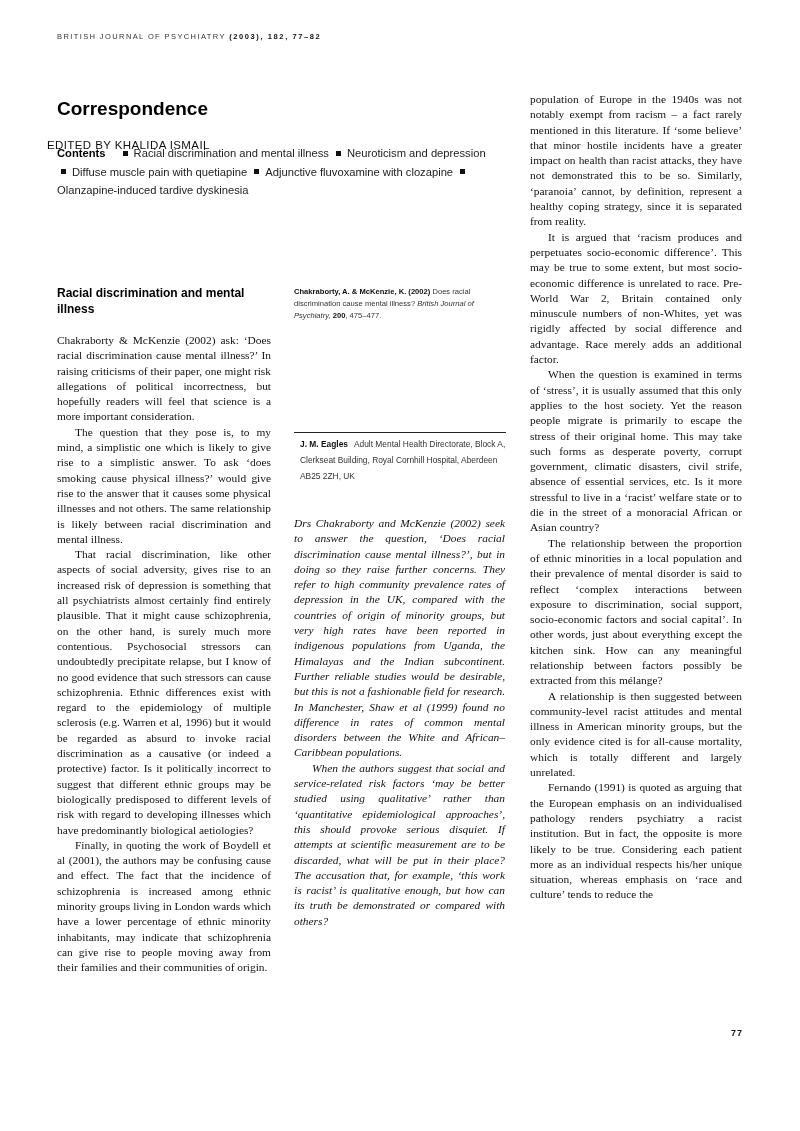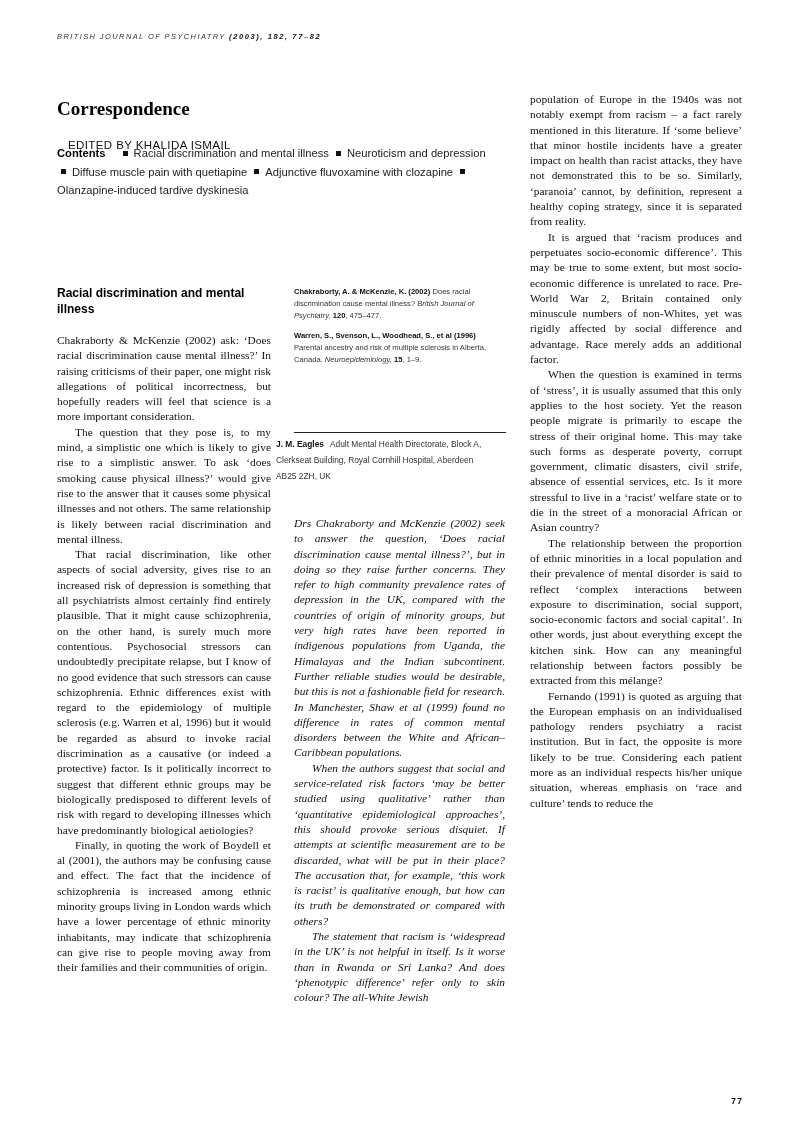--- a/index.html
+++ b/index.html
@@ -1,37 +1,37 @@
 <!DOCTYPE html>
 <html><head>
 <meta charset="utf-8">
 <style>
   html, body { margin:0; padding:0; background:#fff; }
   body { width:800px; height:1131px; position:relative; overflow:hidden; color:#111; }
-  .running-head { position:absolute; left:57px; top:32px; font-family:"Liberation Sans", sans-serif; font-size:7.5px; letter-spacing:1.4px; color:#333;font-style:italic; }
+  .running-head { position:absolute; left:57px; top:32px; font-family:"Liberation Sans", sans-serif; font-size:7.5px; letter-spacing:1.4px; color:#333; }
   .running-head b { color:#111; letter-spacing:1.6px; }
-  .title { position:absolute; left:57px; top:98px; font-family:Liberation Serif, serif; font-weight:bold; font-size:19px; color:#000; margin:0; }
-  .editor { position:absolute; left:68px; top:139px; font-family:"Liberation Sans", sans-serif; font-size:11.5px; letter-spacing:0.4px; color:#111;text-align:center; }
+  .title { position:absolute; left:57px; top:98px; font-family:Liberation Sans, sans-serif; font-weight:bold; font-size:19px; color:#000; margin:0; }
+  .editor { position:absolute; left:47px; top:139px; font-family:"Liberation Sans", sans-serif; font-size:11.5px; letter-spacing:0.4px; color:#111;text-align:center; }
   .contents { position:absolute; left:57px; top:144px; width:440px; font-family:"Liberation Sans", sans-serif; font-size:11.2px; line-height:18.5px; color:#222; }
   .contents .lbl { font-weight:bold; color:#000; margin-right:10px; }
   .contents .sq { display:inline-block; width:5px; height:5px; background:#111; margin:0 6px 2px 4px; vertical-align:middle; }
   .col { position:absolute; font-family:"Liberation Serif", serif; font-size:11.4px; line-height:15.3px; text-align:justify; color:#111; }
   .col p { margin:0; text-indent:18px; }
   .col p.noind { text-indent:0; }
   #col1 { left:57px; top:333px; width:214px; }
   #col2 { left:294px; top:516px; width:211px;font-style:italic; }
   #col3 { left:530px; top:92px; width:212px; }
   .sec-head { position:absolute; left:57px; top:285px; width:214px; font-family:"Liberation Sans", sans-serif; font-weight:bold; font-size:12px; line-height:16px; color:#000; margin:0; }
   .refs { position:absolute; left:294px; top:286px; width:212px; font-family:"Liberation Sans", sans-serif; font-size:7.6px; line-height:12.2px; color:#333; }
   .refs .ref { margin-bottom:7px; }
   .refs .ref b { color:#111; }
   .rule { position:absolute; left:294px; top:432px; width:212px; height:1px; background:#222; }
-  .affil { position:absolute; left:276px; top:436px; width:214px; font-family:"Liberation Sans", sans-serif; font-size:8.4px; line-height:16px; color:#333; }
+  .affil { position:absolute; left:300px; top:436px; width:214px; font-family:"Liberation Sans", sans-serif; font-size:8.4px; line-height:16px; color:#333; }
   .affil b { color:#111; margin-right:6px; }
-  .pageno { position:absolute; left:731px; top:1096px; font-family:Liberation Sans, sans-serif; font-weight:bold; font-size:9px; letter-spacing:1px; color:#111; }
+  .pageno { position:absolute; left:731px; top:1028px; font-family:Liberation Sans, sans-serif; font-weight:bold; font-size:9px; letter-spacing:1px; color:#111; }
 </style>
 </head>
 <body>
 
 <div class="running-head">
   <span>BRITISH JOURNAL OF PSYCHIATRY</span>
   <b>(2003), 182, 77–82</b>
 </div>
 
 <h1 class="title">Correspondence</h1>
@@ -53,42 +53,36 @@
   <p>The question that they pose is, to my mind, a simplistic one which is likely to give rise to a simplistic answer. To ask ‘does smoking cause physical illness?’ would give rise to the answer that it causes some physical illnesses and not others. The same relationship is likely between racial discrimination and mental illness.</p>
   <p>That racial discrimination, like other aspects of social adversity, gives rise to an increased risk of depression is something that all psychiatrists almost certainly find entirely plausible. That it might cause schizophrenia, on the other hand, is surely much more contentious. Psychosocial stressors can undoubtedly precipitate relapse, but I know of no good evidence that such stressors can cause schizophrenia. Ethnic differences exist with regard to the epidemiology of multiple sclerosis (e.g. Warren et al, 1996) but it would be regarded as absurd to invoke racial discrimination as a causative (or indeed a protective) factor. Is it politically incorrect to suggest that different ethnic groups may be biologically predisposed to different levels of risk with regard to developing illnesses which have predominantly biological aetiologies?</p>
   <p>Finally, in quoting the work of Boydell et al (2001), the authors may be confusing cause and effect. The fact that the incidence of schizophrenia is increased among ethnic minority groups living in London wards which have a lower percentage of ethnic minority inhabitants, may indicate that schizophrenia can give rise to people moving away from their families and their communities of origin.</p>
 </div>
 
 <div class="refs">
   <div class="ref">
     <b>Chakraborty, A. &amp; McKenzie, K. (2002)</b>
     <span>Does racial discrimination cause mental illness?</span>
     <i>British Journal of Psychiatry,</i>
-    <b>120</b><span>, 475–477.</span>
-  </div>
-  <div class="ref">
-    <b>Warren, S., Svenson, L., Woodhead, S., et al (1996)</b>
-    <span>Parental ancestry and risk of multiple sclerosis in Alberta, Canada.</span>
-    <i>Neuroepidemiology,</i>
-    <b>15</b><span>, 1–9.</span>
+    <b>200</b><span>, 475–477.</span>
   </div>
 </div>
 
 <div class="rule"></div>
 <div class="affil">
   <b>J. M. Eagles</b><span>Adult Mental Health Directorate, Block A, Clerkseat Building, Royal Cornhill Hospital, Aberdeen AB25 2ZH, UK</span>
 </div>
 
 <div class="col" id="col2">
   <p class="noind">Drs Chakraborty and McKenzie (2002) seek to answer the question, ‘Does racial discrimination cause mental illness?’, but in doing so they raise further concerns. They refer to high community prevalence rates of depression in the UK, compared with the countries of origin of minority groups, but very high rates have been reported in indigenous populations from Uganda, the Himalayas and the Indian subcontinent. Further reliable studies would be desirable, but this is not a fashionable field for research. In Manchester, Shaw et al (1999) found no difference in rates of common mental disorders between the White and African–Caribbean populations.</p>
   <p>When the authors suggest that social and service-related risk factors ‘may be better studied using qualitative’ rather than ‘quantitative epidemiological approaches’, this should provoke serious disquiet. If attempts at scientific measurement are to be discarded, what will be put in their place? The accusation that, for example, ‘this work is racist’ is qualitative enough, but how can its truth be demonstrated or compared with others?</p>
-  <p>The statement that racism is ‘widespread in the UK’ is not helpful in itself. Is it worse than in Rwanda or Sri Lanka? And does ‘phenotypic difference’ refer only to skin colour? The all-White Jewish</p>
 </div>
 
 <div class="col" id="col3">
   <p class="noind">population of Europe in the 1940s was not notably exempt from racism – a fact rarely mentioned in this literature. If ‘some believe’ that minor hostile incidents have a greater impact on health than racist attacks, they have not demonstrated this to be so. Similarly, ‘paranoia’ cannot, by definition, represent a healthy coping strategy, since it is separated from reality.</p>
   <p>It is argued that ‘racism produces and perpetuates socio-economic difference’. This may be true to some extent, but most socio-economic difference is unrelated to race. Pre-World War 2, Britain contained only minuscule numbers of non-Whites, yet was rigidly affected by social difference and advantage. Race merely adds an additional factor.</p>
   <p>When the question is examined in terms of ‘stress’, it is usually assumed that this only applies to the host society. Yet the reason people migrate is primarily to escape the stress of their original home. This may take such forms as desperate poverty, corrupt government, climatic disasters, civil strife, absence of essential services, etc. Is it more stressful to live in a ‘racist’ welfare state or to die in the street of a monoracial African or Asian country?</p>
   <p>The relationship between the proportion of ethnic minorities in a local population and their prevalence of mental disorder is said to reflect ‘complex interactions between exposure to discrimination, social support, socio-economic factors and social capital’. In other words, just about everything except the kitchen sink. How can any meaningful relationship between factors possibly be extracted from this mélange?</p>
+  <p>A relationship is then suggested between community-level racist attitudes and mental illness in American minority groups, but the only evidence cited is for all-cause mortality, which is totally different and largely unrelated.</p>
   <p>Fernando (1991) is quoted as arguing that the European emphasis on an individualised pathology renders psychiatry a racist institution. But in fact, the opposite is more likely to be true. Considering each patient more as an individual respects his/her unique situation, whereas emphasis on ‘race and culture’ tends to reduce the</p>
 </div>
 
 <div class="pageno">77</div>
 
 </body></html>

